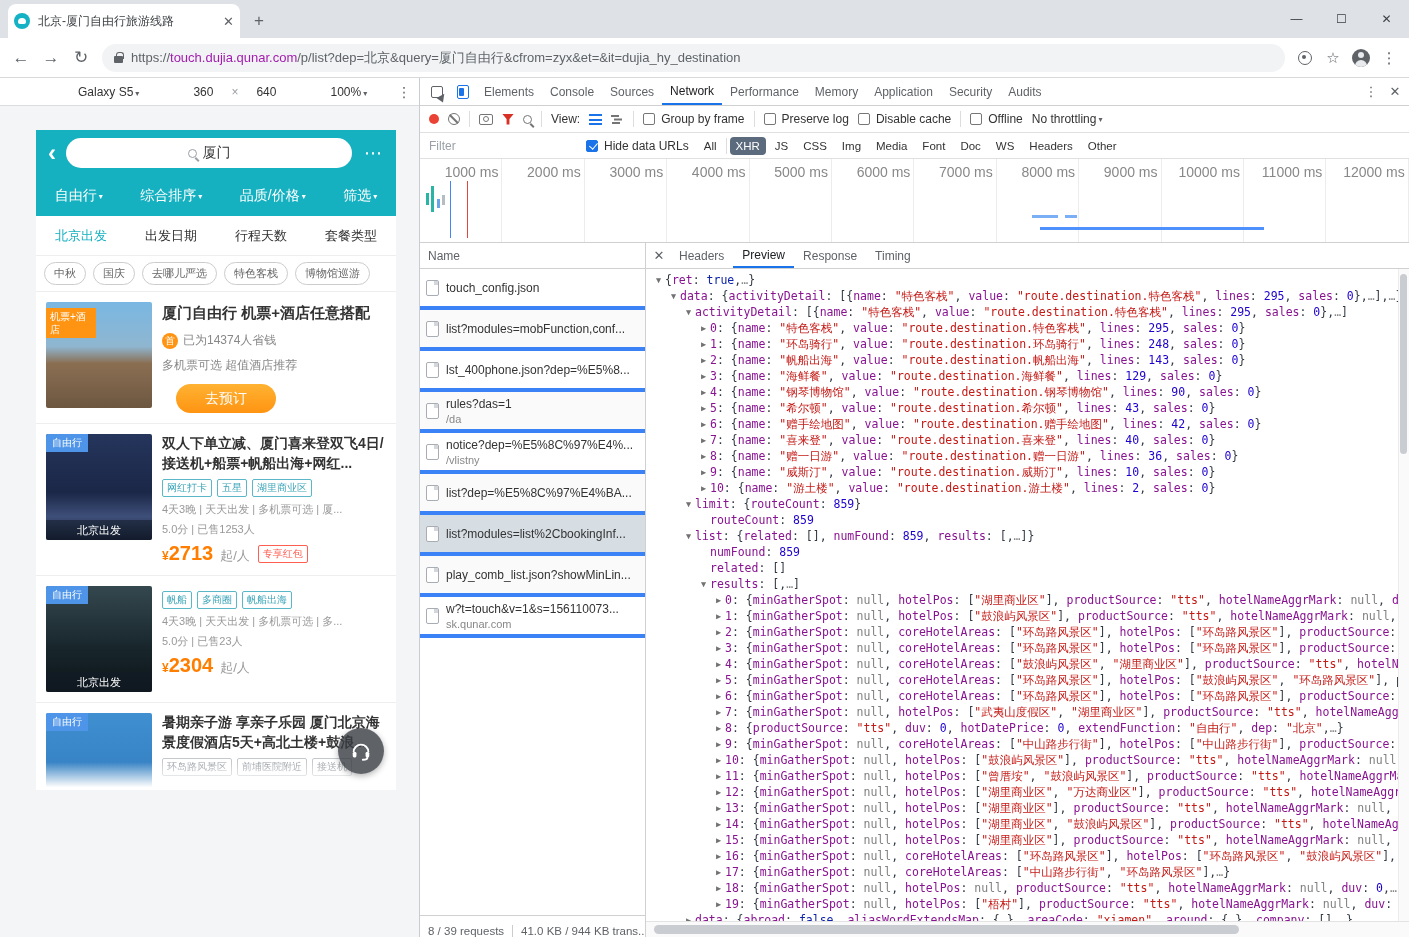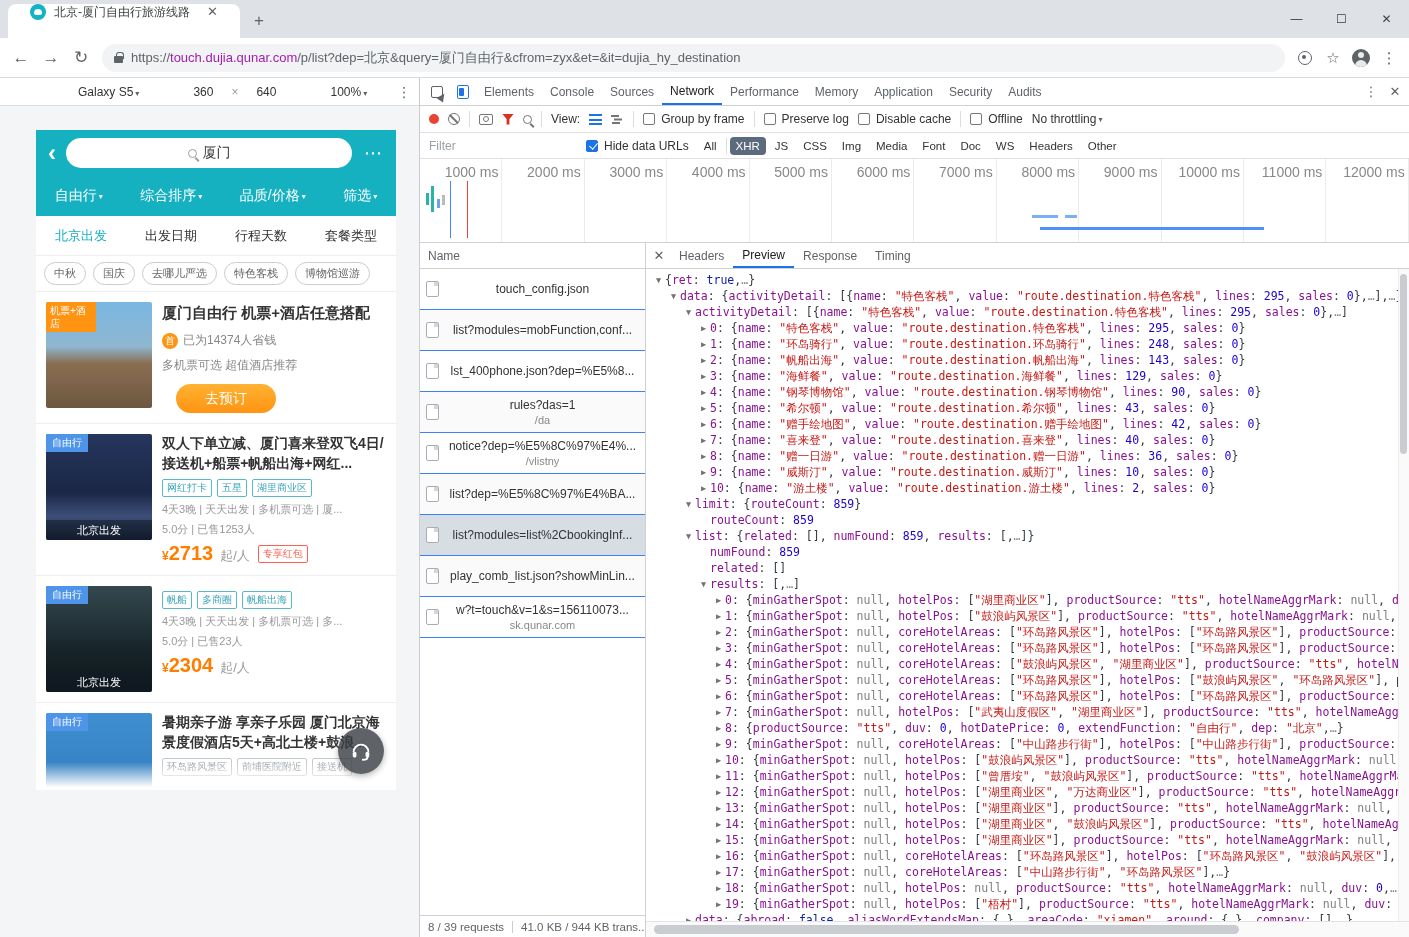--- a/index.html
+++ b/index.html
@@ -2,21 +2,21 @@
 <html><head>
 <meta charset="utf-8">
 <style>
   * {box-sizing:border-box; margin:0; padding:0;}
   html,body {width:100%; height:100%;}
   body {font-family:"Liberation Sans",sans-serif; background:#fff;}
   .app {width:1409px; height:937px; display:flex; flex-direction:column; overflow:hidden; position:relative; background:#fff;}
 
   
   .tabstrip {height:38px; background:#dee1e6; display:flex; align-items:flex-end; padding-left:8px; flex:none; position:relative;}
-  .tab {width:232px; height:34px; background:#fff; border-radius:8px 8px 0 0; display:flex; align-items:flex-start; padding:0 22px; gap:8px;}
+  .tab {width:232px; height:34px; background:#fff; border-radius:8px 8px 0 0; display:flex; align-items:center; padding:0 6px; gap:8px;}
   .favicon {width:16px; height:16px; border-radius:50%; background:#14b2c4; flex:none; position:relative;}
   .favicon::after {content:''; position:absolute; left:4px; top:5px; width:8px; height:6px; background:#fff; border-radius:4px 4px 2px 2px;}
   .tab-title {font-size:12px; color:#3c4043; flex:1; white-space:nowrap; overflow:hidden;}
   .tab-close {color:#5f6368; font-size:13px; flex:none;}
   .newtab {width:26px; height:26px; margin:0 0 4px 6px; display:flex; align-items:center; justify-content:center; color:#5f6368; font-size:17px;}
   .win-controls {position:absolute; right:0; top:0; height:100%; display:flex; align-items:stretch;}
   .win-btn {width:45px; display:flex; align-items:center; justify-content:center; color:#3c4043; font-size:12px;}
 
   .toolbar {height:40px; background:#fff; border-bottom:1px solid #d7d9dc; display:flex; align-items:center; padding:0 6px; flex:none;}
   .nav-btn {width:30px; height:30px; display:flex; align-items:center; justify-content:center; color:#5f6368; font-size:17px;}
@@ -58,21 +58,21 @@
   .m-sub.active {color:#16b1c1;}
   .m-tags {height:36px; flex:none; display:flex; align-items:center; gap:7px; padding:0 8px; border-bottom:1px solid #eee; overflow:hidden; background:#fff;}
   .m-tag {border:1px solid #ccc; border-radius:13px; padding:3px 9px; font-size:11px; color:#666; white-space:nowrap;}
 
   .m-card {display:flex; padding:10px; border-bottom:1px solid #eee; position:relative; background:#fff;}
   .m-img {width:106px; height:106px; flex:none; position:relative; border-radius:2px; overflow:hidden;}
   .img-promo {background:linear-gradient(180deg,#79b7e2 0%,#8fb6d0 42%,#8a6e52 58%,#6d5741 100%);}
   .img-night {background:linear-gradient(180deg,#25355c 0%,#1b2747 55%,#3e4f79 78%,#141c33 100%);}
   .img-boat  {background:linear-gradient(180deg,#35484f 0%,#17252b 60%,#0d1519 100%);}
   .img-sky   {background:linear-gradient(180deg,#3f8fd1 0%,#2f77b8 100%);}
-  .m-img-badge-orange {position:absolute; top:0; left:0; background:#ff9312; color:#fff; font-size:10px; line-height:13px; padding:2px 4px; max-width:50px;}
+  .m-img-badge-orange {position:absolute; top:6px; left:0; background:#ff9312; color:#fff; font-size:10px; line-height:13px; padding:2px 4px; max-width:50px;}
   .m-img-badge-blue {position:absolute; top:0; left:0; background:#4e94e8; color:#fff; font-size:10px; padding:2px 6px;}
   .m-img-depart {position:absolute; bottom:0; left:0; right:0; height:20px; background:rgba(18,28,38,.55); color:#fff; font-size:11px; display:flex; align-items:center; justify-content:center;}
   .m-body {flex:1; padding-left:10px; min-width:0;}
   .m-title {font-size:14px; font-weight:bold; color:#333; line-height:1.42; display:-webkit-box; -webkit-line-clamp:2; -webkit-box-orient:vertical; overflow:hidden; max-height:40px;}
   .m-title.one-line {-webkit-line-clamp:1; font-size:15px; max-height:22px;}
   .m-save {display:flex; align-items:center; gap:5px; margin-top:9px;}
   .m-first {width:16px; height:16px; border-radius:50%; background:#ff9312; color:#fff; font-size:10px; display:flex; align-items:center; justify-content:center; flex:none;}
   .m-save-text,.m-features {font-size:12px; color:#888;}
   .m-features {margin-top:8px;}
   .m-cta {margin-top:10px; margin-left:14px; width:100px; height:29px; border-radius:15px; background:linear-gradient(180deg,#ffb232,#ff9412); color:#fff; font-size:14px; display:flex; align-items:center; justify-content:center;}
@@ -136,29 +136,29 @@
   .ov-ev {position:absolute; top:22px; bottom:4px; width:1px;}
   .ov-ev.blue {background:#4285f4;}
   .ov-ev.red {background:#e4463a;}
   .ov-h {position:absolute; height:3px; background:#7aaef5;}
   .ov-h.long {background:#4d90fe;}
 
   .net-main {flex:1; min-height:0; display:flex;}
   .req-col {width:226px; flex:none; border-right:1px solid #d0d0d0; display:flex; flex-direction:column; min-height:0;}
   .col-header {height:26px; flex:none; border-bottom:1px solid #d0d0d0; display:flex; align-items:center; padding-left:8px; font-size:12px; color:#5f6368; background:#fff;}
   .req-rows {flex:1; overflow:hidden;}
-  .req-row {height:41px; display:flex; align-items:center; padding:0 6px; gap:7px; border-bottom:1px solid #3b82f6; font-size:12px; color:#333;text-align:center;}
+  .req-row {height:41px; display:flex; align-items:center; padding:0 6px; gap:7px; border-bottom:4px solid #3b82f6; font-size:12px; color:#333;}
   .req-row:nth-child(even) {background:#fafafa;}
   .req-row.selected {background:#d6dde3;}
   .doc-icon {width:13px; height:16px; background:#fff; border:1px solid #a8adb3; border-radius:2px; position:relative; flex:none;}
   .doc-icon::before {content:''; position:absolute; top:0; right:0; width:4px; height:4px; background:#d3d6da;}
   .req-text {min-width:0; flex:1;}
   .req-name {white-space:nowrap; overflow:hidden;}
   .req-path {font-size:11px; color:#888; margin-top:2px; white-space:nowrap; overflow:hidden;}
-  .status-bar {height:22px; flex:none; border-top:1px solid #d0d0d0; display:flex; align-items:center; font-size:11.5px; color:#5f6368; padding:0 8px; gap:8px; white-space:nowrap; overflow:hidden; background:#fff;}
+  .status-bar {height:22px; flex:none; border-top:1px solid #d0d0d0; display:flex; align-items:flex-end; font-size:11.5px; color:#5f6368; padding:0 8px; gap:8px; white-space:nowrap; overflow:hidden; background:#fff;}
   .status-div {width:1px; height:12px; background:#ccc; flex:none;}
 
   .detail-pane {flex:1; min-width:0; display:flex; flex-direction:column;}
   .detail-tabs {height:26px; flex:none; display:flex; align-items:stretch; border-bottom:1px solid #d0d0d0; padding-left:2px;}
   .detail-close {width:22px; display:flex; align-items:center; justify-content:center; color:#5f6368; font-size:13px;}
   .detail-tab {padding:0 9px; display:flex; align-items:center; font-size:12px; color:#5f6368;}
   .detail-tab.active {color:#202124; border-bottom:2px solid #1a73e8;}
   .json-tree {flex:1; min-height:0; overflow:hidden; font-family:"DejaVu Sans Mono",monospace; font-size:11.5px; padding-top:3px; position:relative; background:#fff;}
   .jt-line {height:16px; line-height:16px; white-space:nowrap; overflow:hidden; color:#303942;}
   .jt-arrow {display:inline-block; width:13px; color:#727272; font-size:8.5px; text-align:center; vertical-align:1px;}

